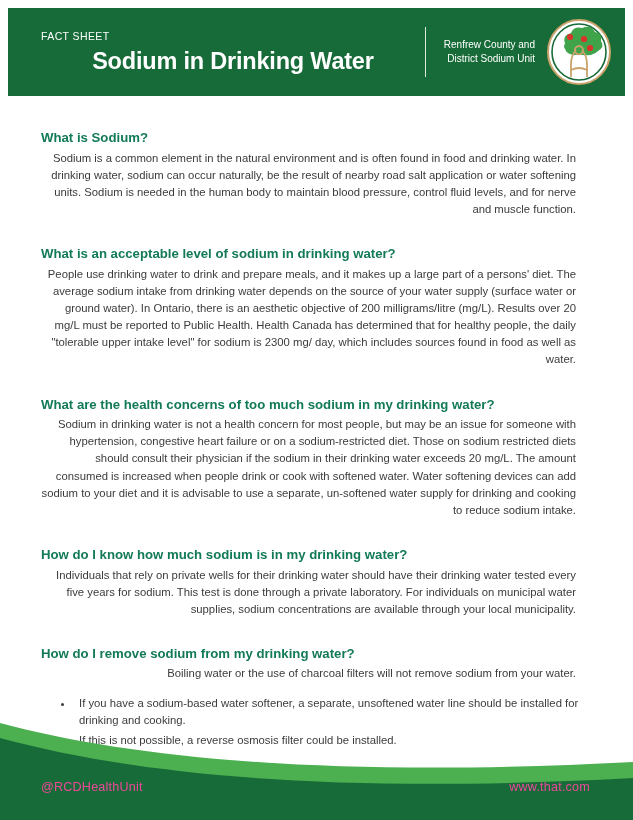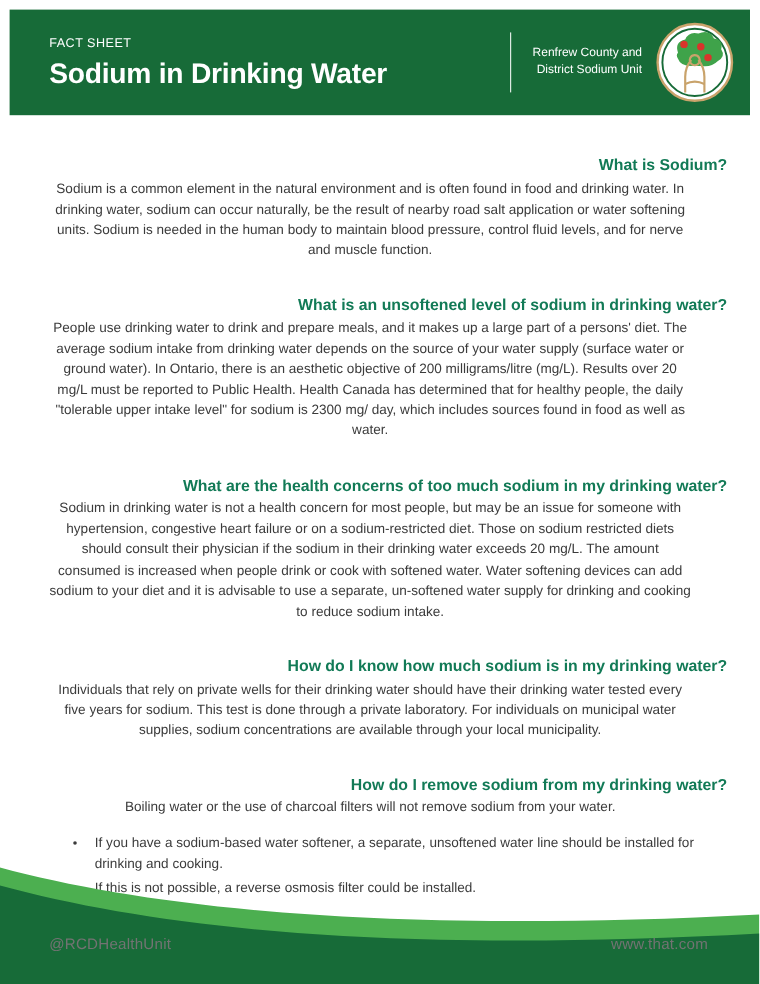--- a/index.html
+++ b/index.html
@@ -46,20 +46,21 @@
     letter-spacing: 0.4px;
     margin-bottom: 7px;
     font-weight: 400;
   }
   .doc-title {
     color: #ffffff;
     font-size: 23.5px;
     font-weight: bold;
     letter-spacing: -0.2px;
     line-height: 1.1;
+    text-align: center;
   }
   .header-divider {
     width: 1px;
     height: 50px;
     background: #ffffff;
     opacity: 0.85;
     flex: 0 0 auto;
     margin-right: 18px;
   }
   .org-name {
@@ -86,28 +87,27 @@
     padding: 0 27px 0 41px;
     box-sizing: border-box;
   }
   .section { margin-bottom: 0; }
   .section-heading {
     color: #127A56;
     font-size: 13.2px;
     font-weight: bold;
     margin: 28px 0 3px 0;
     line-height: 1.25;
-    text-align: right;
   }
   .section:first-child .section-heading { margin-top: 34px; }
   .section-body {
     color: #3b3b3b;
     font-size: 11.3px;
     line-height: 1.52;
-    text-align: center;
+    text-align: right;
     margin: 0;
     max-width: 535px;
   }
   ul.bullets {
     margin: 12px 0 0 0;
     padding-left: 33px;
     color: #3b3b3b;
     font-size: 11.3px;
     line-height: 1.52;
     max-width: 545px;
@@ -136,21 +136,21 @@
     left: 0;
     bottom: 26px;
     width: 633px;
     padding: 0 43px 0 41px;
     box-sizing: border-box;
     display: flex;
     justify-content: space-between;
     align-items: baseline;
   }
   .footer-handle, .footer-url {
-    color: #737373;
+    color: #ec4899;
     font-size: 12.6px;
     letter-spacing: 0.2px;
   }
 </style>
 </head>
 <body>
 
 <div class="page">
 
   <div class="header">
@@ -179,21 +179,21 @@
   </div>
 
   <div class="content">
 
     <div class="section">
       <div class="section-heading">What is Sodium?</div>
       <p class="section-body">Sodium is a common element in the natural environment and is often found in food and drinking water. In drinking water, sodium can occur naturally, be the result of nearby road salt application or water softening units. Sodium is needed in the human body to maintain blood pressure, control fluid levels, and for nerve and muscle function.</p>
     </div>
 
     <div class="section">
-      <div class="section-heading">What is an unsoftened level of sodium in drinking water?</div>
+      <div class="section-heading">What is an acceptable level of sodium in drinking water?</div>
       <p class="section-body">People use drinking water to drink and prepare meals, and it makes up a large part of a persons' diet. The average sodium intake from drinking water depends on the source of your water supply (surface water or ground water). In Ontario, there is an aesthetic objective of 200 milligrams/litre (mg/L). Results over 20 mg/L must be reported to Public Health. Health Canada has determined that for healthy people, the daily "tolerable upper intake level" for sodium is 2300 mg/ day, which includes sources found in food as well as water.</p>
     </div>
 
     <div class="section">
       <div class="section-heading">What are the health concerns of too much sodium in my drinking water?</div>
       <p class="section-body">Sodium in drinking water is not a health concern for most people, but may be an issue for someone with hypertension, congestive heart failure or on a sodium-restricted diet. Those on sodium restricted diets should consult their physician if the sodium in their drinking water exceeds 20 mg/L. The amount consumed is increased when people drink or cook with softened water. Water softening devices can add sodium to your diet and it is advisable to use a separate, un-softened water supply for drinking and cooking to reduce sodium intake.</p>
     </div>
 
     <div class="section">
       <div class="section-heading">How do I know how much sodium is in my drinking water?</div>

